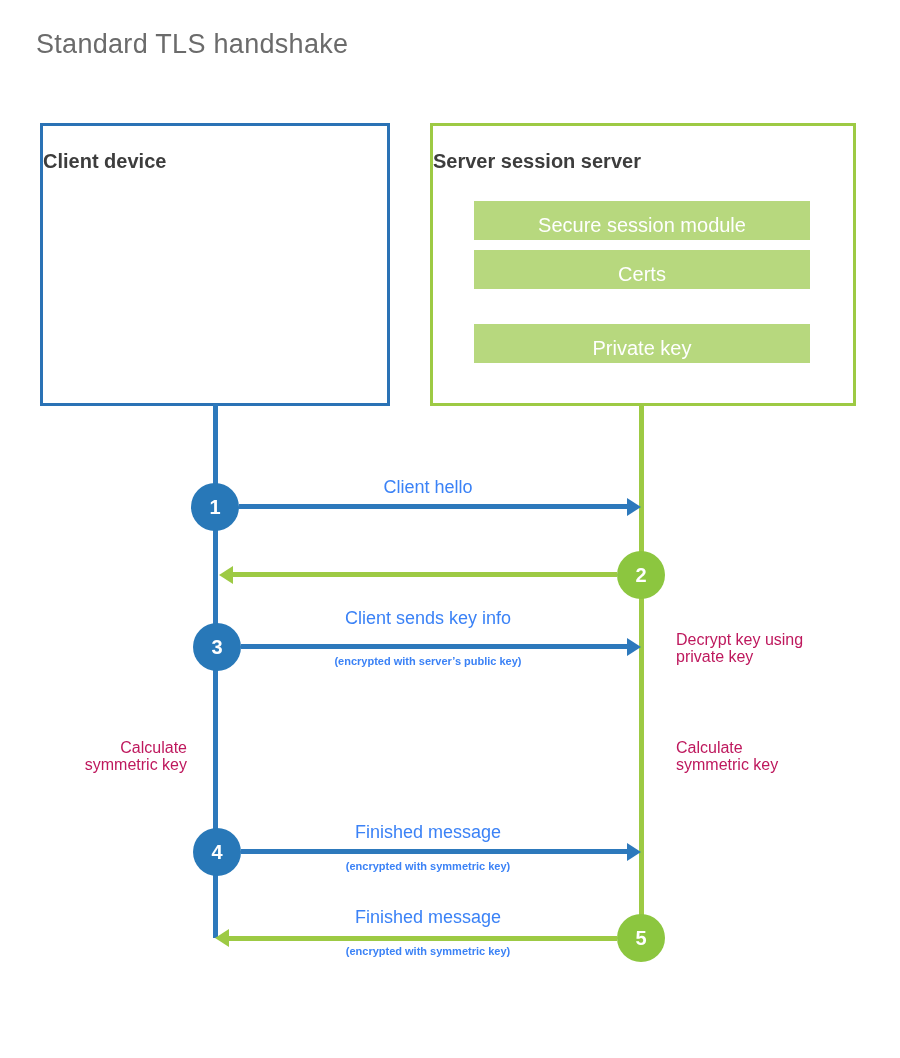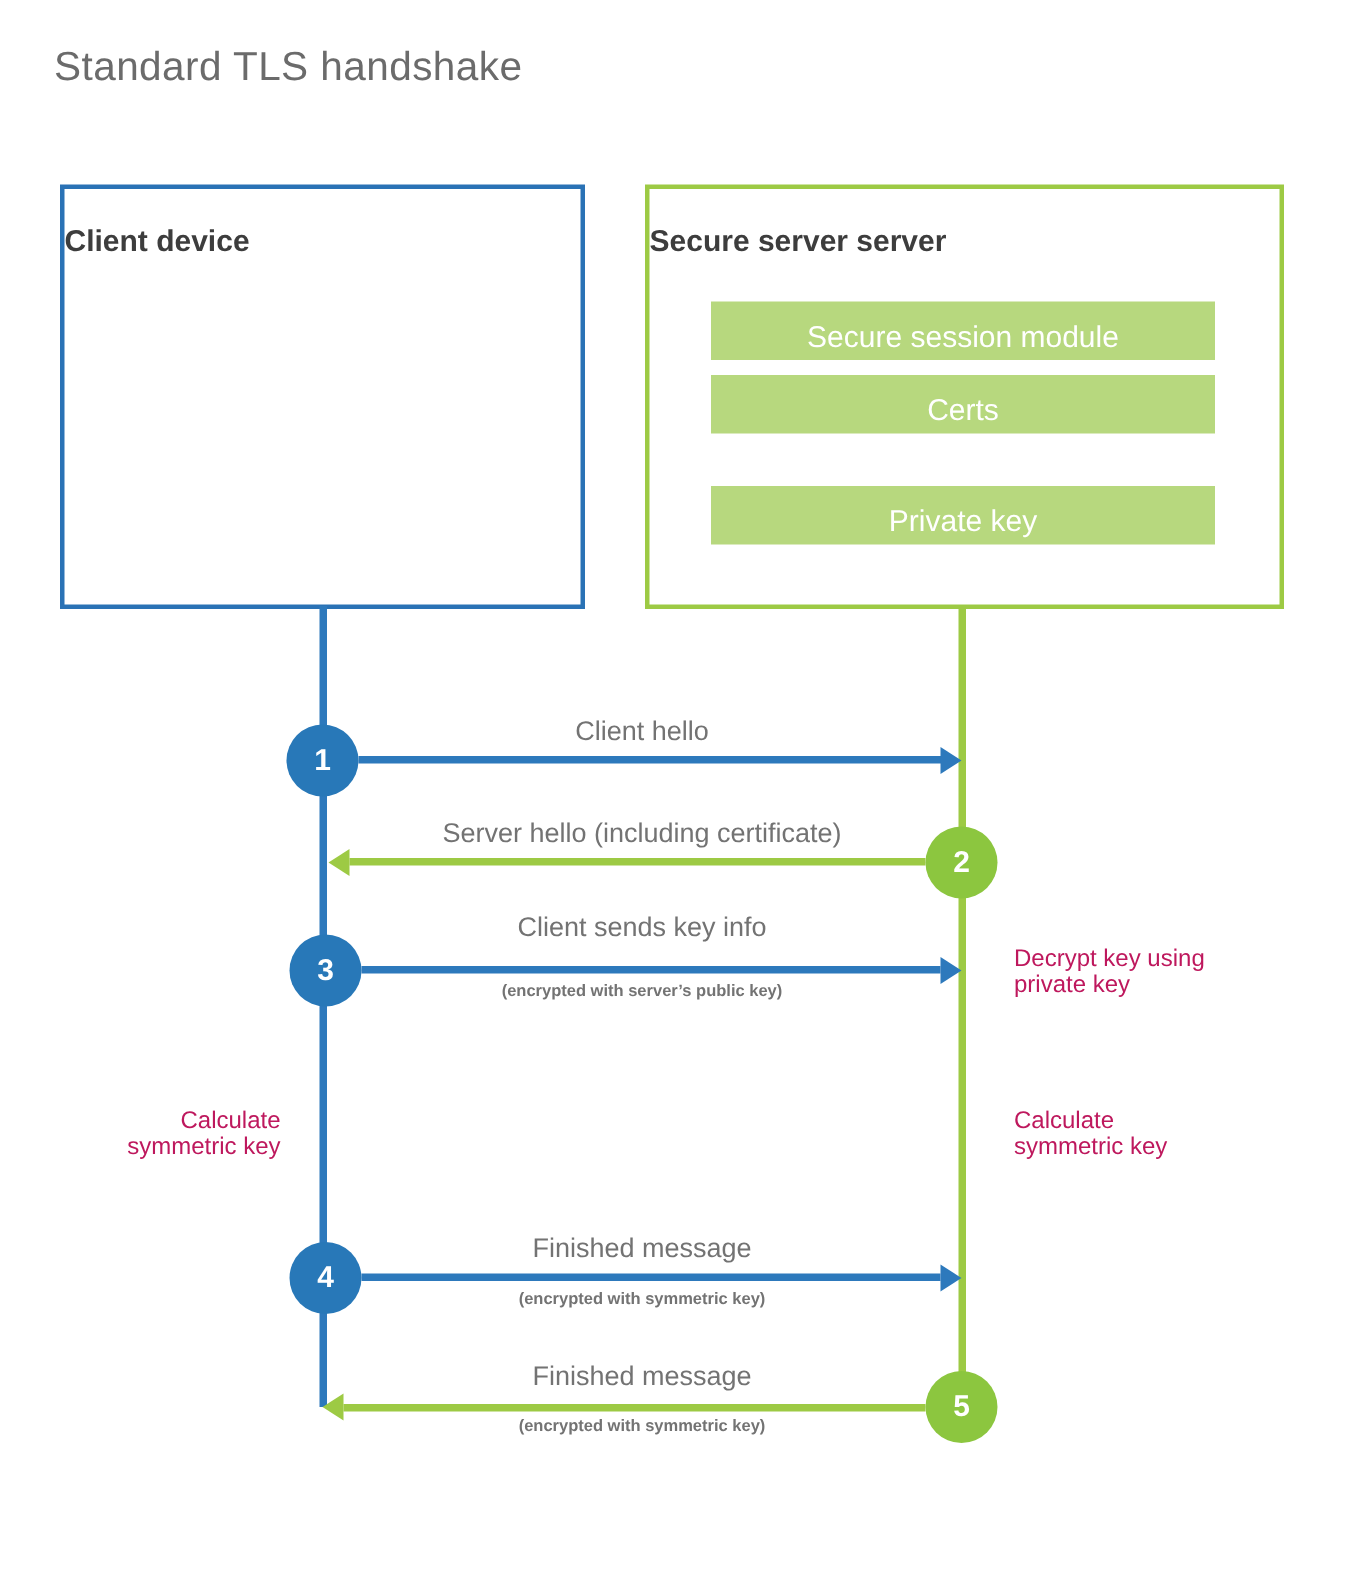--- a/index.html
+++ b/index.html
@@ -73,21 +73,21 @@
   
   .vline { position: absolute; width: 5px; }
   .client-lifeline { left: 213px; top: 404px; height: 534px; background: #2d79bc; }
   .server-lifeline { left: 639px; top: 404px; height: 534px; background: #9dca44; }
 
   
   .msg-label, .msg-sublabel {
     position: absolute;
     left: 215px; width: 426px;
     text-align: center;
-    color: #737373;
+    color: #3b82f6;
   }
   .msg-label { font-size: 18px; }
   .msg-sublabel { font-size: 11px; font-weight: bold; }
 
   .aline { position: absolute; height: 5px; }
   .aline.blue { background: #2d79bc; }
   .aline.green { background: #9dca44; }
 
   .ahead { position: absolute; width: 0; height: 0;
            border-top: 9px solid transparent; border-bottom: 9px solid transparent; }
@@ -152,35 +152,34 @@
 
 <div class="canvas">
 
   <div class="page-title">Standard TLS handshake</div>
 
   <div class="box client-box">
     <div class="box-title">Client device</div>
   </div>
 
   <div class="box server-box">
-    <div class="box-title">Secure server server</div>
+    <div class="box-title">Server session server</div>
   </div>
   <div class="bar bar1">Secure session module</div>
   <div class="bar bar2">Certs</div>
   <div class="bar bar3">Private key</div>
 
   <div class="vline client-lifeline"></div>
   <div class="vline server-lifeline"></div>
 
   <div class="msg-label r1-label">Client hello</div>
   <div class="aline blue r1-line"></div>
   <div class="ahead right blue r1-head"></div>
   <div class="circle blue r1-circle">1</div>
 
-  <div class="msg-label r2-label">Server hello (including certificate)</div>
   <div class="aline green r2-line"></div>
   <div class="ahead left green r2-head"></div>
   <div class="circle green r2-circle">2</div>
 
   <div class="msg-label r3-label">Client sends key info</div>
   <div class="msg-sublabel r3-sub">(encrypted with server’s public key)</div>
   <div class="aline blue r3-line"></div>
   <div class="ahead right blue r3-head"></div>
   <div class="circle blue r3-circle">3</div>
   <div class="note note-decrypt">

